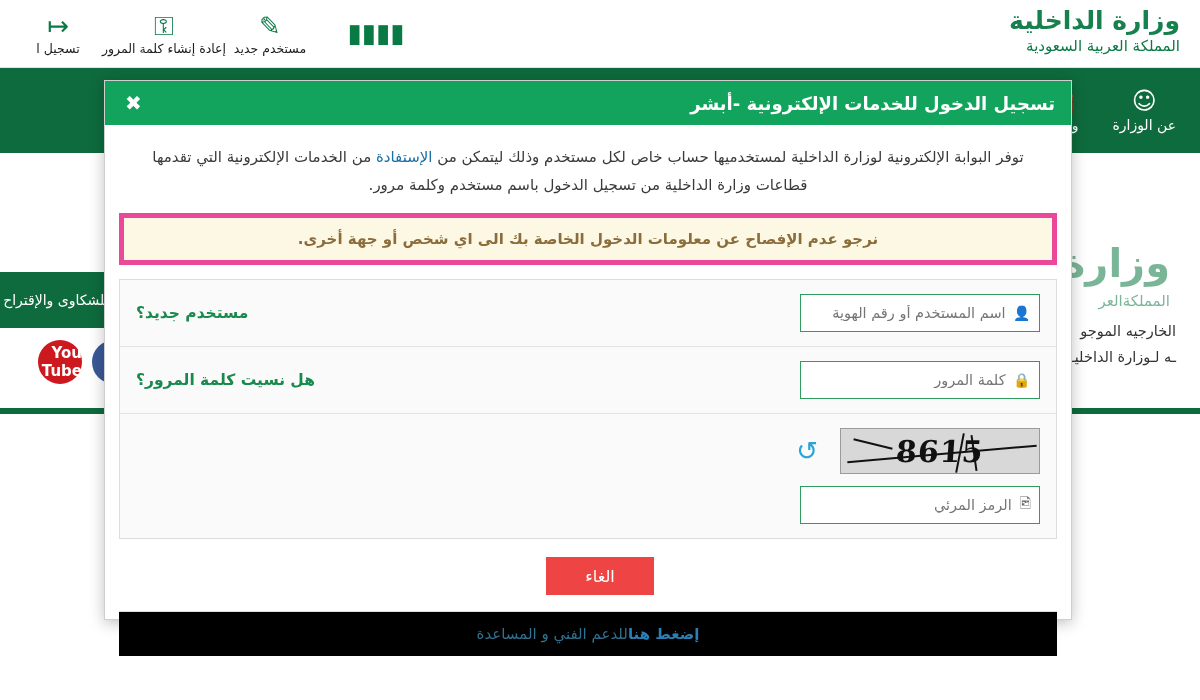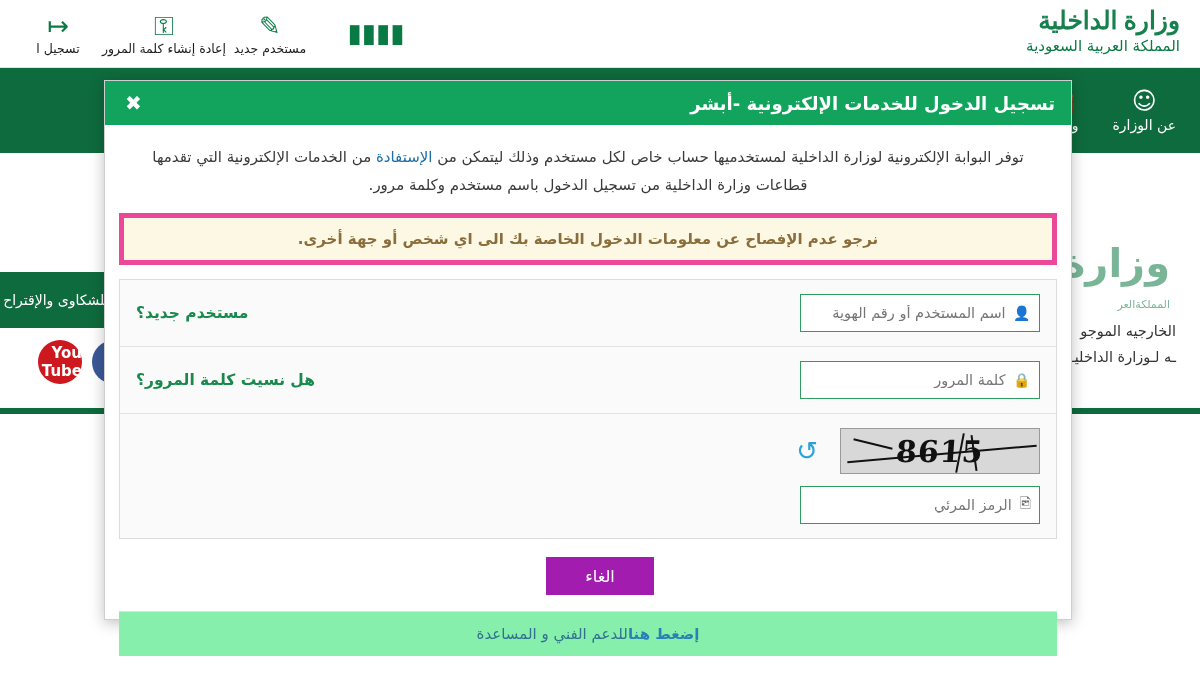--- a/index.html
+++ b/index.html
@@ -40,21 +40,21 @@
   }
   .topicon .lbl {
     font-size: 12.5px; color: #1b1b1b; white-space: nowrap;
   }
   .bg-logo-ar {
     position: absolute; top: 0px; right: 0px;
     width: 360px; height: 68px;
     text-align: right; padding: 6px 20px 0 0;
     color: #0a7a45;
   }
-  .bg-logo-ar .l1 { font-size: 25px; font-weight: bold; opacity: .95; font-family: Liberation Serif, serif; }
+  .bg-logo-ar .l1 { font-size: 25px; font-weight: bold; opacity: .95; }
   .bg-logo-ar .l2 { font-size: 15px; margin-top: 2px; }
 
   .bg-navbar {
     position: absolute; top: 68px; left: 0;
     width: 1200px; height: 85px;
     background: #0e6b3d;
   }
   .bg-navitems {
     position: absolute; top: 68px; right: 0;
     height: 85px; width: 1200px;
@@ -71,21 +71,21 @@
   .bg-body {
     position: absolute; top: 153px; left: 0;
     width: 1200px; height: 547px;
     background: #ffffff;
   }
   .bg-watermark {
     position: absolute; top: 240px; right: 30px;
     color: #0e7a45; opacity: .55; text-align: right;
   }
   .bg-watermark .w1 { font-size: 40px; font-weight: bold; }
-  .bg-watermark .w2 { font-size: 11px; margin-top: 12px; }
+  .bg-watermark .w2 { font-size: 15px; margin-top: 6px; }
   .bg-sidechip {
     position: absolute; top: 272px; left: 0px;
     width: 112px; height: 56px;
     background: #0e6b3d; color: #fff;
     font-size: 14px; line-height: 18px;
     display: flex; align-items: center; justify-content: center;
     text-align: center; border-radius: 0 6px 6px 0;
   }
   .bg-socials {
     position: absolute; top: 340px; left: 6px;
@@ -228,23 +228,23 @@
     display: flex; flex-direction: row; justify-content: center;
     gap: 26px; padding: 18px 0 16px 0;
   }
   .btn {
     min-width: 174px; height: 38px;
     border: none; color: #ffffff;
     font-size: 16px; cursor: pointer;
     font-family: "DejaVu Sans", "Liberation Sans", sans-serif;
   }
   .btn-login { background: #25a05d; }
-  .btn-cancel { background: #a21caf; min-width: 108px; margin-left: 24px; }
+  .btn-cancel { background: #ef4444; min-width: 108px; margin-left: 24px; }
   .support {
-    background: #86efac;
+    background: #000000;
     border-top: 1px solid #cfe5ee;
     text-align: center;
     padding: 13px 10px;
     font-size: 15px; color: #31708f;
   }
   .support a { color: #2a7fb5; text-decoration: none; font-weight: bold; }
 </style>
 </head>
 <body>
 

